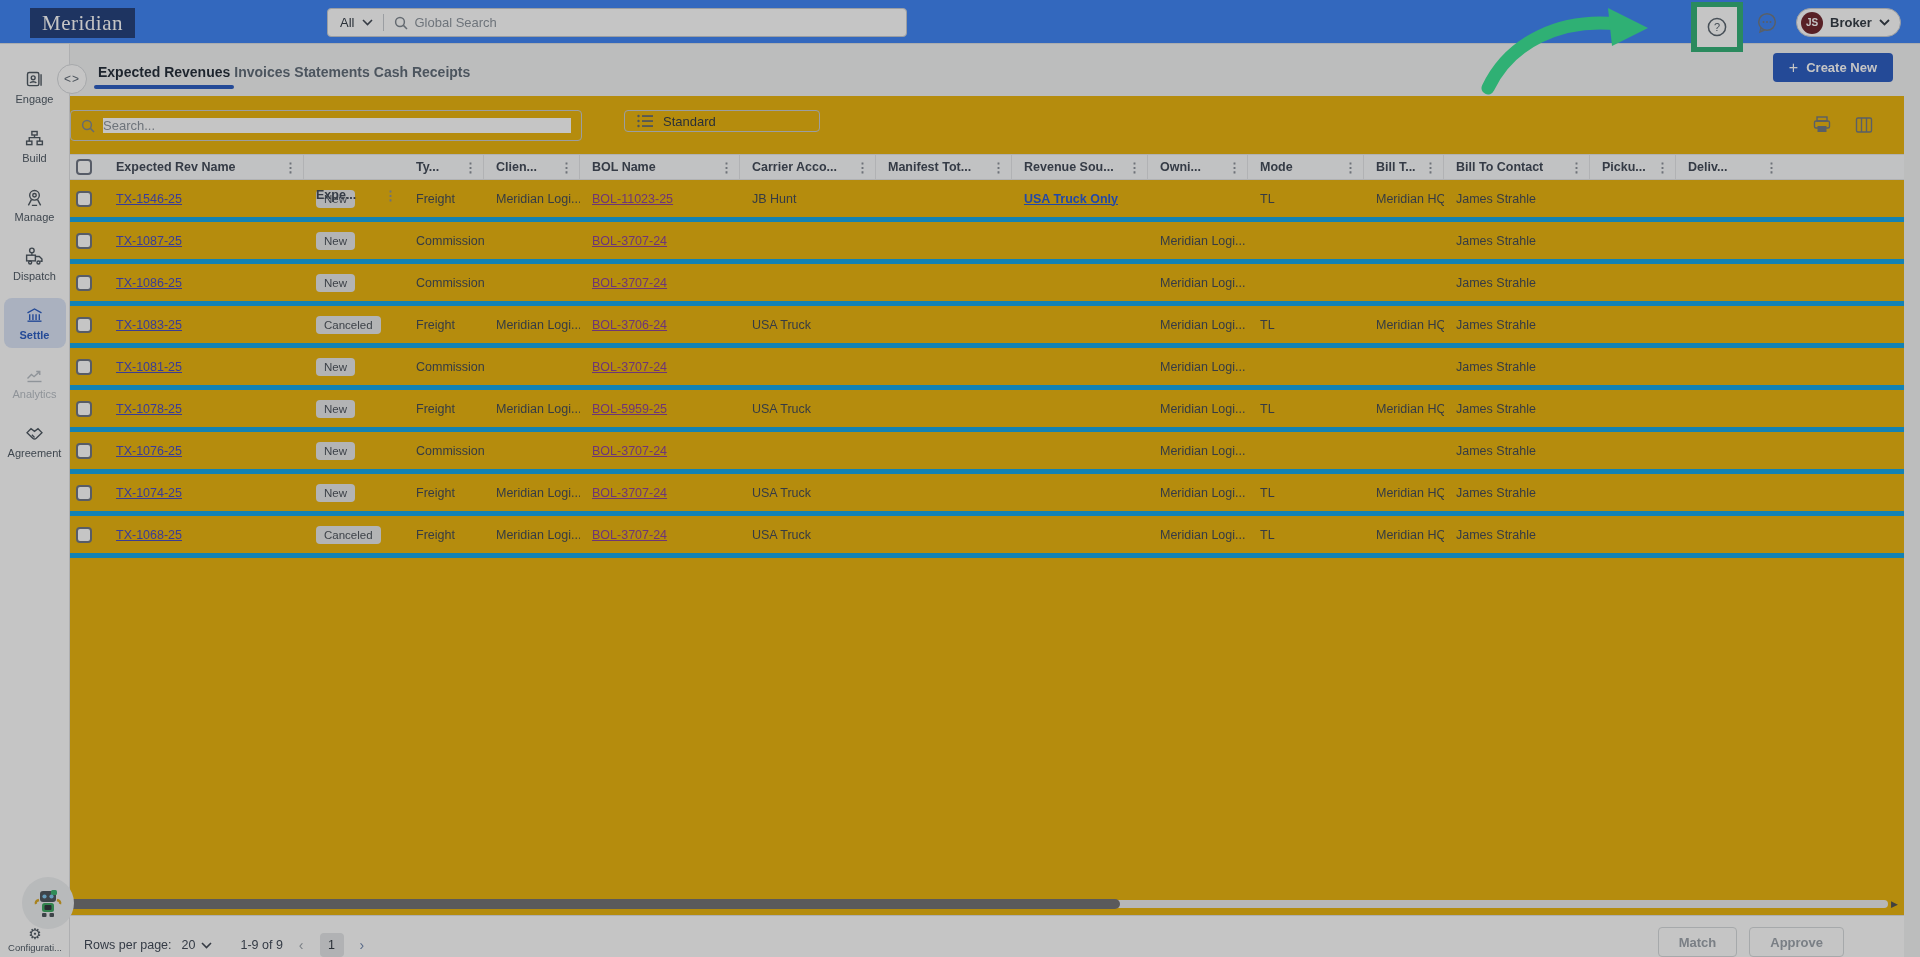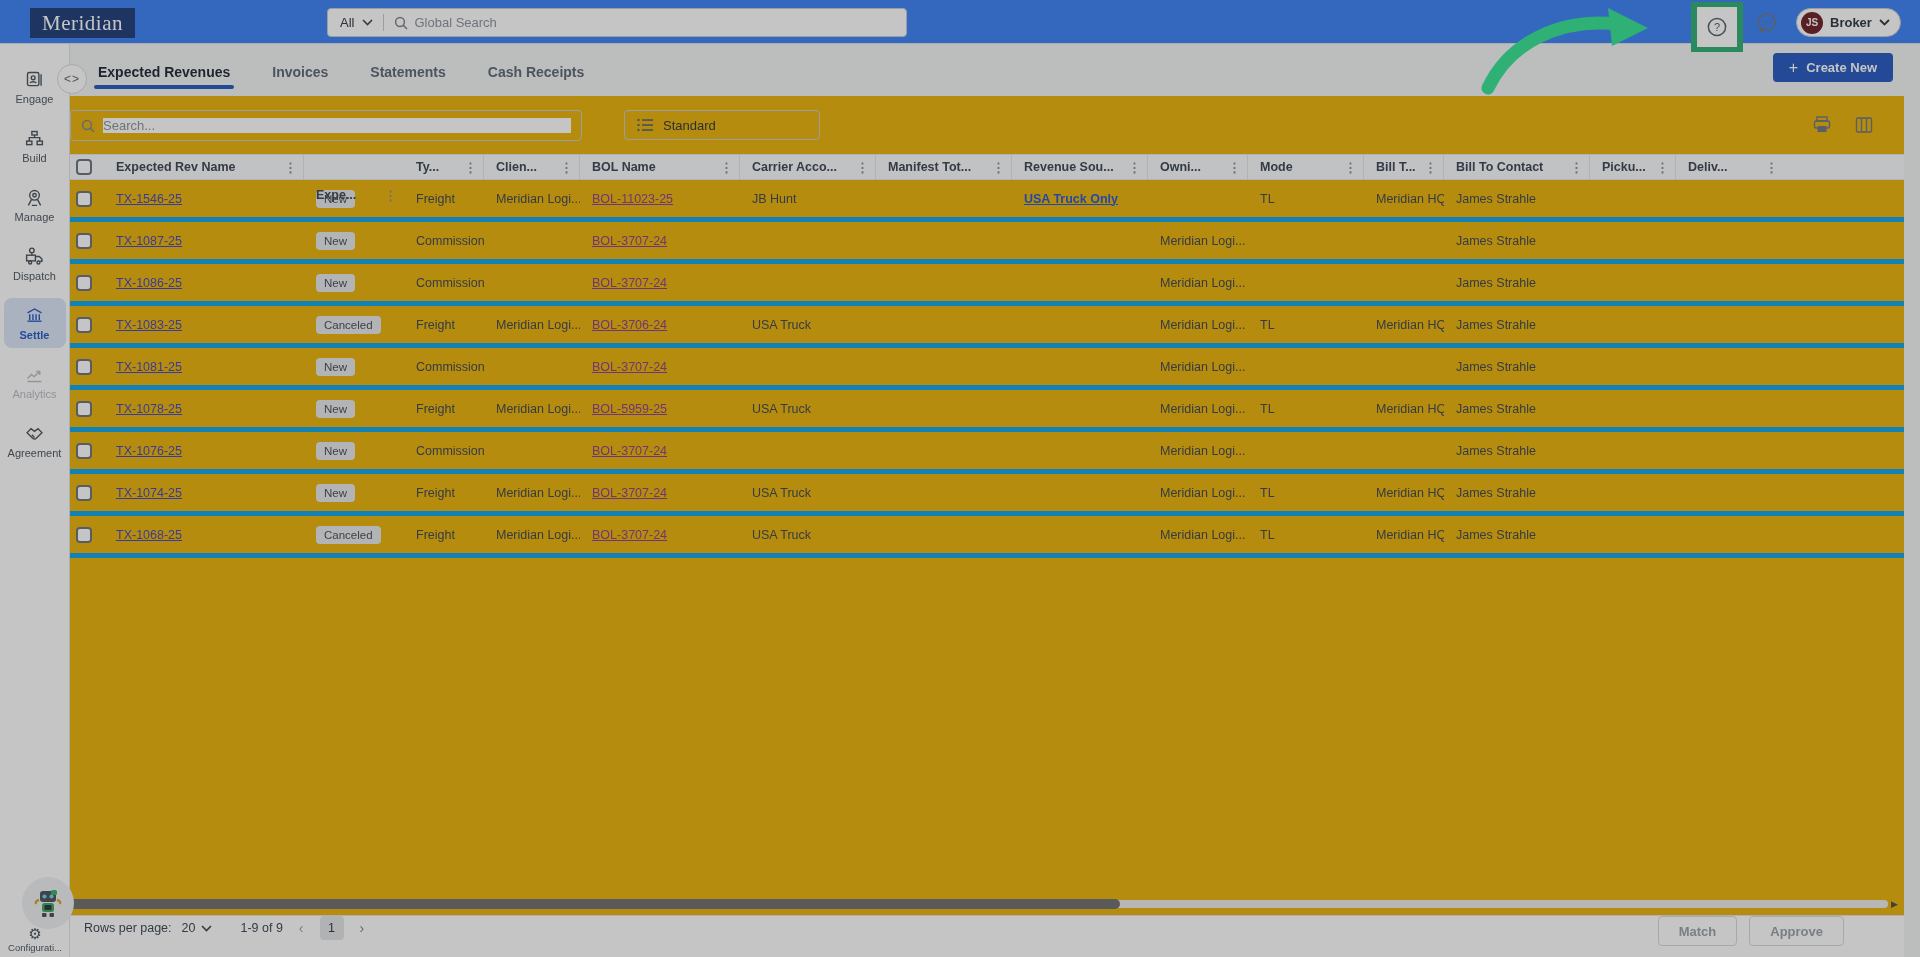--- a/index.html
+++ b/index.html
@@ -34,34 +34,34 @@
   .side-item.disabled svg { stroke:#b7bdc4; }
   .side-bottom { position:absolute; left:0; bottom:4px; width:70px; display:flex; flex-direction:column; align-items:center; }
   .robot-wrap { position:absolute; left:22px; bottom:28px; width:52px; height:52px; border-radius:50%; background:#eef0f2; display:flex; align-items:center; justify-content:center; z-index:6; }
   .config { display:flex; flex-direction:column; align-items:center; gap:1px; margin-top:58px; }
   .config .gear { font-size:15px; color:#4a545e; line-height:15px; }
   .config .lbl { font-size:9.5px; color:#4a5560; }
 
   
   .tabbar { position:absolute; left:70px; top:44px; width:1850px; height:52px; background:#f3f4f5; }
   .code-circle { position:absolute; left:-13px; top:20px; width:30px; height:30px; border-radius:50%; background:#fff; border:1px solid #d6d9dc; color:#5d6773; font-size:12px; display:flex; align-items:center; justify-content:center; letter-spacing:1px; z-index:7; }
-  .tabs { position:absolute; left:26px; top:0; height:52px; display:flex; gap:38px; align-items:center; }
+  .tabs { position:absolute; left:26px; top:0; height:52px; display:flex; align-items:center; }
   .tab { font-size:14px; font-weight:bold; color:#5c6875; padding:15px 2px 12px; cursor:pointer; position:relative; }
   .tab.active { color:#1d2732; }
   .tab.active::after { content:""; position:absolute; left:-2px; right:-2px; bottom:3px; height:4px; border-radius:2px; background:#2659c1; }
   .create-btn { position:absolute; right:27px; top:9px; height:29px; background:#2659c1; color:#fff; border:0; border-radius:4px; font-size:13px; font-weight:bold; padding:0 16px; display:flex; align-items:center; gap:8px; cursor:pointer; }
   .create-btn .plus { font-size:16px; font-weight:normal; }
 
   
   .panel { position:absolute; left:54px; top:96px; width:1850px; height:861px; background:#eab308; }
   .filter-row { position:absolute; left:16px; top:14px; right:16px; height:32px; }
   .search-box { position:absolute; left:0; top:0; width:512px; height:31px; border:1px solid #c7cbd0; border-radius:4px; display:flex; align-items:center; padding:0 10px; gap:8px; }
   .search-box input { border:0; outline:0; flex:1; font-size:13px; color:#2e3640; }
   .search-box input::placeholder { color:#8a929b; }
-  .view-select { position:absolute; left:554px; top:0; width:196px; height:30px; border:1px solid #c7cbd0; border-radius:4px; display:flex; align-items:center; gap:10px; padding:0 12px; cursor:pointer; }
+  .view-select { position:absolute; left:554px; top:0; width:196px; height:22px; border:1px solid #c7cbd0; border-radius:4px; display:flex; align-items:center; gap:10px; padding:0 12px; cursor:pointer; }
   .view-select .vlbl { font-size:13px; color:#2e3640; }
   .grid-icons { position:absolute; right:14px; top:5px; display:flex; gap:22px; }
 
   
   .tbl { position:absolute; left:16px; top:58px; right:0; }
   .thead { display:flex; align-items:stretch; height:26px; background:#fafbfc; border-top:1px solid #e4e6e9; border-bottom:1px solid #e4e6e9; }
   .th { display:flex; align-items:center; font-size:12.5px; font-weight:bold; color:#3d4654; padding-left:12px; position:relative; }
   .th .kebab { margin-left:auto; color:#8a9099; font-size:13px; padding:0 6px; cursor:pointer; }
   .th:not(:last-child) { border-right:1px solid #e4e6e9; }
   .th.cb, .td.cb { width:34px; padding-left:6px; border-right:none !important; }
@@ -75,21 +75,21 @@
   .badge { background:#e7e8ea; color:#474e57; font-size:11.5px; padding:3px 8px; border-radius:4px; }
 
   
   .hscroll { position:absolute; left:0; bottom:46px; width:1850px; height:14px; }
   .hscroll .arrow-l { position:absolute; left:-4px; top:2px; font-size:9px; color:#4c4c4c; }
   .hscroll .arrow-r { position:absolute; right:6px; top:2px; font-size:9px; color:#4c4c4c; }
   .hscroll .track { position:absolute; left:14px; right:16px; top:3px; height:8px; background:#ededee; border-radius:4px; }
   .hscroll .thumb { position:absolute; left:14px; top:2px; width:1052px; height:10px; background:#6f6f70; border-radius:5px; cursor:grab; }
 
   
-  .foot { position:absolute; left:0; bottom:0; width:1850px; height:42px; border-top:1px solid #e0e2e5; background:#fff; display:flex; align-items:flex-start; }
+  .foot { position:absolute; left:0; bottom:0; width:1850px; height:42px; border-top:1px solid #e0e2e5; background:#fff; display:flex; align-items:flex-end; }
   .foot .left { display:flex; align-items:center; gap:10px; margin-left:30px; font-size:12.5px; color:#3d4654; }
   .rpp-select { display:flex; align-items:center; gap:6px; cursor:pointer; margin-right:18px; }
   .pg-arrow { font-size:14px; padding:0 6px; cursor:pointer; color:#9aa1a9; }
   .pg-arrow.next { color:#6c84ad; }
   .pg-num { width:24px; height:24px; background:#e4e6e8; border-radius:4px; display:flex; align-items:center; justify-content:center; font-size:12.5px; color:#2e3640; cursor:pointer; }
   .foot .right { margin-left:auto; margin-right:60px; display:flex; gap:12px; }
   .foot .right button { height:30px; padding:0 20px; border:1px solid #d6d9dc; border-radius:4px; background:#fff; color:#9aa1a9; font-size:13px; font-weight:bold; }
 
   
   .dim { position:absolute; inset:0; background:rgba(30,30,30,0.26); z-index:100; pointer-events:none; }

